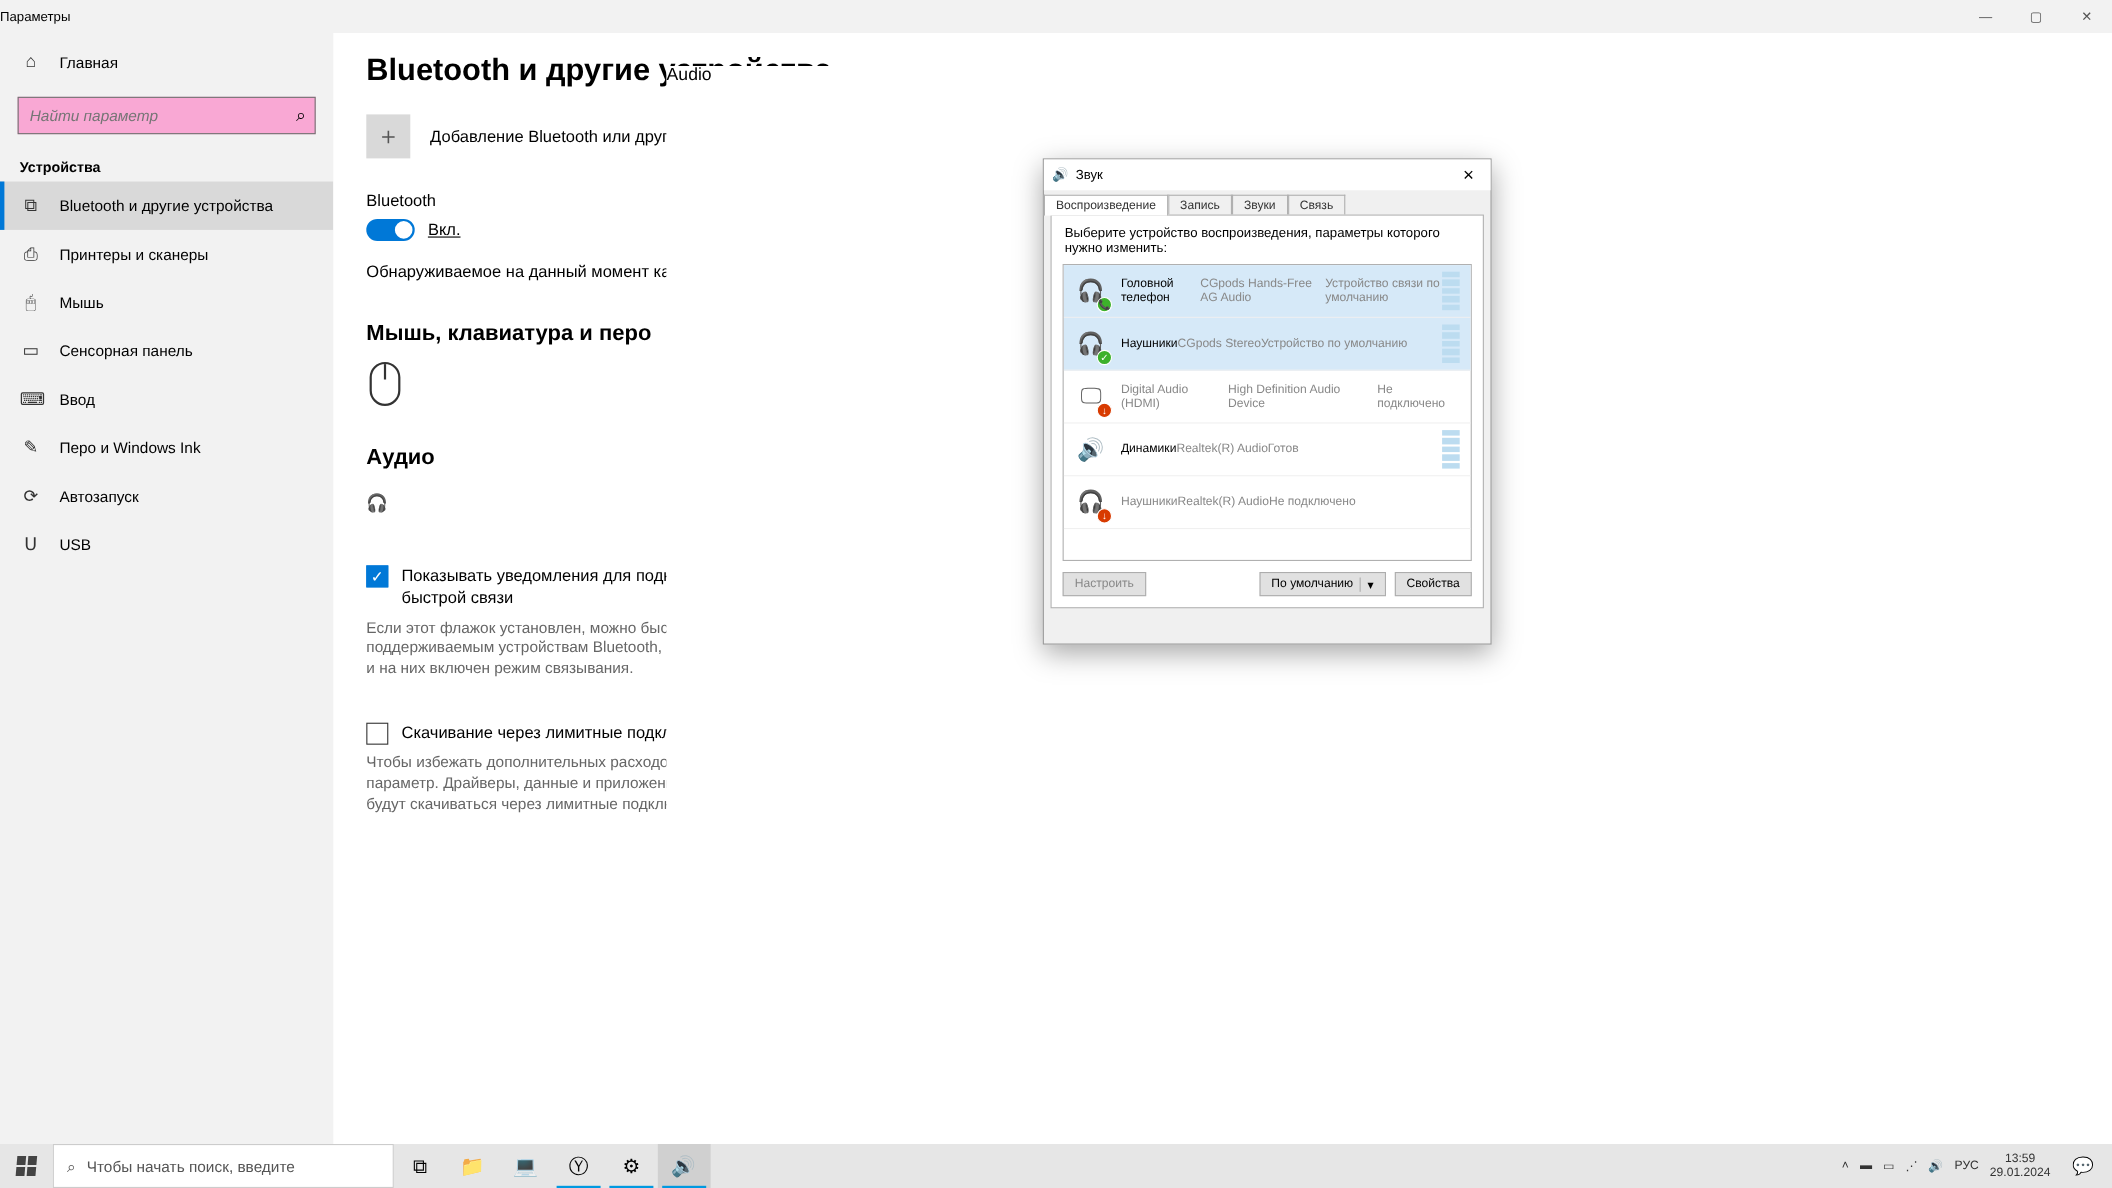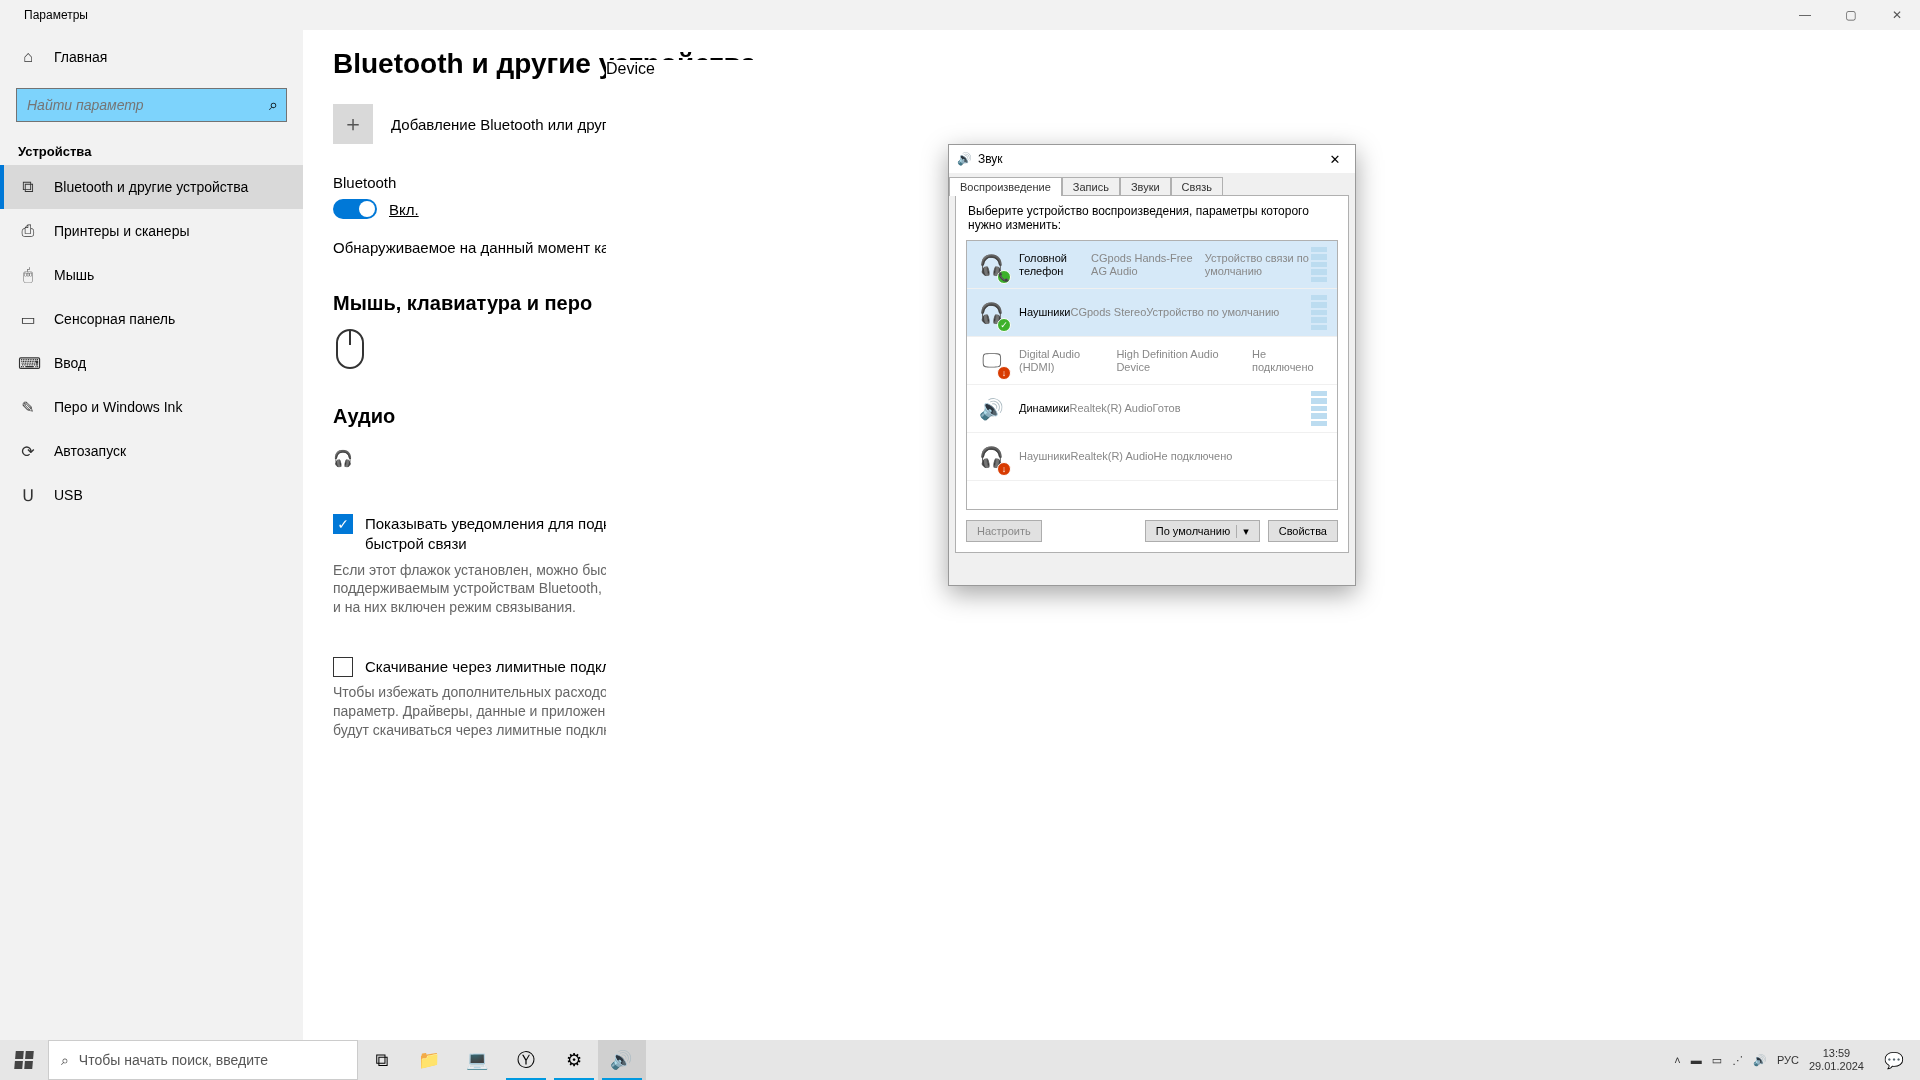--- a/index.html
+++ b/index.html
@@ -24,21 +24,21 @@
     overflow: hidden;
     position: relative;
     color: var(--text);
   }
 
   
   .titlebar {
     height: 30px;
     display: flex; align-items: center;
     justify-content: space-between;
-    padding-left: 24px;
+    padding-left: 0;
   }
   .titlebar .title { font-size: 12px; }
   .titlebar .winbtns { display:flex; }
   .titlebar .winbtn {
     width: 46px; height: 30px;
     display:flex; align-items:center; justify-content:center;
     font-size: 12px; color:#555;
   }
 
   
@@ -59,21 +59,21 @@
   }
   .side-icon { width:20px; text-align:center; font-size:16px; color:#333; }
   .side-section {
     padding: 18px 18px 6px 18px;
     font-size: 13px; font-weight:600;
   }
   .search-wrap { padding: 8px 16px 4px 16px; }
   .search-box {
     width: 100%; height:34px;
     border:1px solid #737373;
-    background:#7dd3fc;
+    background:#f9a8d4;
     display:flex; align-items:center; padding:0 8px;
     justify-content:space-between;
   }
   .search-box input {
     border:none; outline:none; background:transparent;
     font-size:14px; flex:1; font-style: italic; color:#666;
   }
 
   
   .main {
@@ -323,21 +323,21 @@
       <div class="main">
           <div class="name">USB OPTICAL MOUSE</div>
         </div>
     </div>
 
     <div class="sect-head big">Аудио</div>
     <div class="audio-row">
       <div class="left">
         <div class="dev-icon">🎧</div>
         <div class="main">
-          <div class="name">Device</div>
+          <div class="name">Audio</div>
         </div>
       </div>
       <div class="batt">
         <div>▬▬</div>
         <div>90%</div>
       </div>
     </div>
 
     <div class="check-block">
       <div class="check-row">

